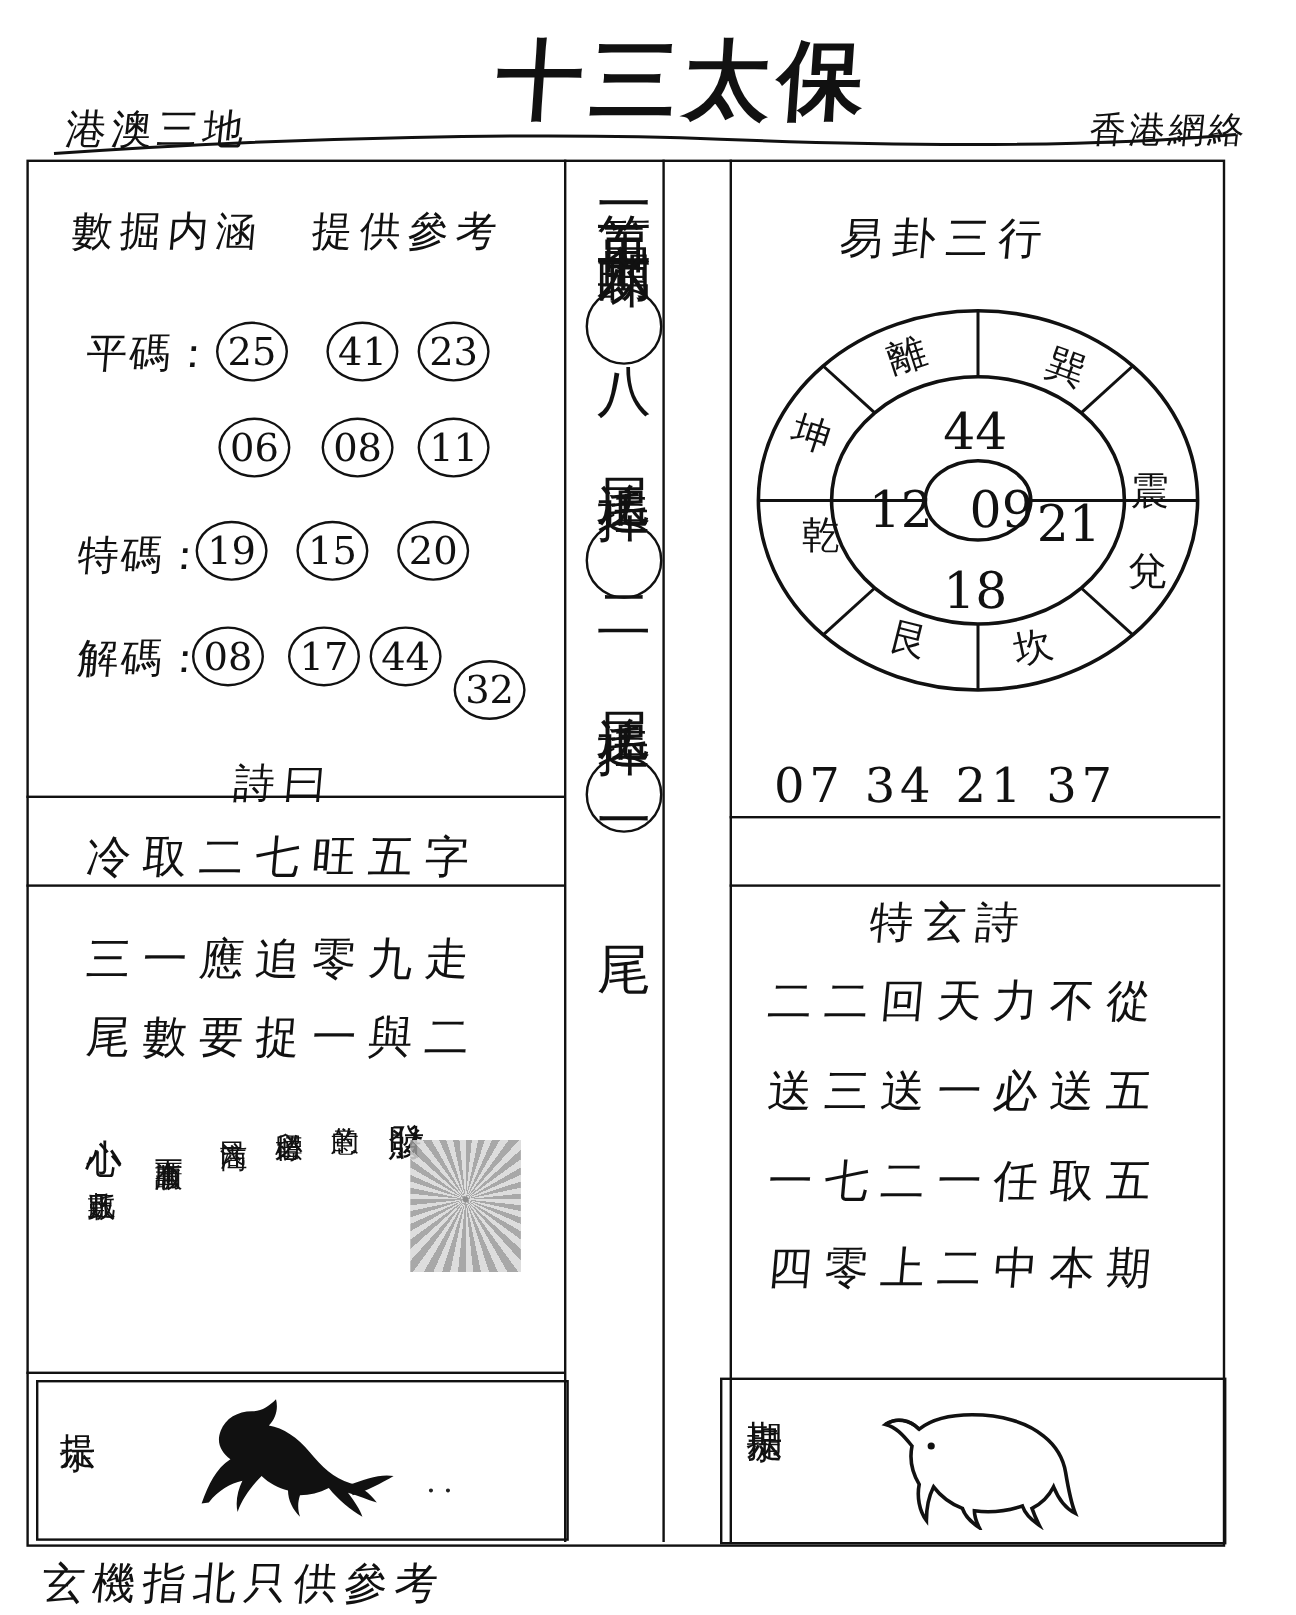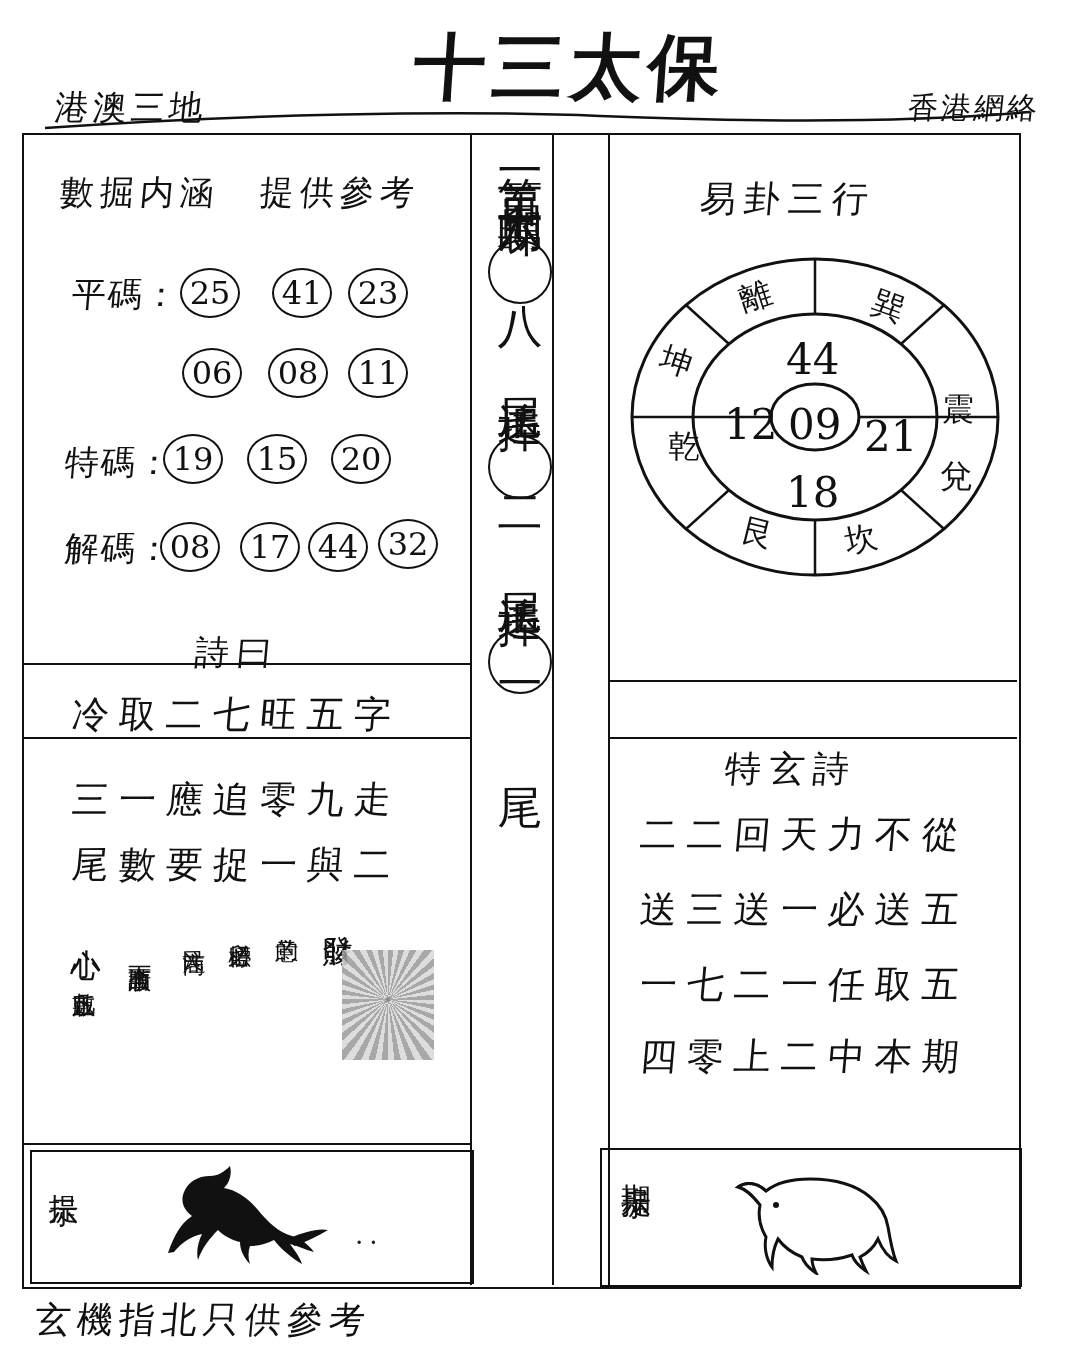--- a/index.html
+++ b/index.html
@@ -165,21 +165,21 @@
 
   <div class="row-label" style="left:65px;top:440px;">特碼：</div>
   <div class="ball" style="left:163px;top:434px;">19</div>
   <div class="ball" style="left:247px;top:434px;">15</div>
   <div class="ball" style="left:331px;top:434px;">20</div>
 
   <div class="row-label" style="left:65px;top:526px;">解碼：</div>
   <div class="ball" style="left:160px;top:522px;">08</div>
   <div class="ball" style="left:240px;top:522px;">17</div>
   <div class="ball" style="left:308px;top:522px;">44</div>
-  <div class="ball" style="left:378px;top:519px;">32</div>
+  <div class="ball" style="left:378px;top:550px;">32</div>
 
   <div class="poem-title">詩曰</div>
   <div class="poem-line" style="top:690px;">冷取二七旺五字</div>
   <div class="poem-line" style="top:775px;">三一應追零九走</div>
   <div class="poem-line" style="top:840px;">尾數要捉一與二</div>
 
   <div class="ad-wrap">
     <div class="ad-col ad-big" style="left:0px;top:5px;height:60px;">小心</div>
     <div class="ad-col" style="left:2px;top:55px;height:140px;">數凡版正</div>
     <div class="ad-col" style="left:58px;top:28px;height:165px;">下請有面版！</div>
@@ -225,31 +225,32 @@
     <line x1="316" y1="277" x2="273" y2="238" stroke="#111" stroke-width="2.5"></line>
 
     <line x1="143" y1="165" x2="66" y2="165" stroke="#111" stroke-width="2.5"></line>
     <line x1="231" y1="165" x2="308" y2="165" stroke="#111" stroke-width="2.5"></line>
   </svg>
 
   <div style="position:absolute;left:786px;top:335px;font-size:42px;">44</div>
   <div style="position:absolute;left:786px;top:468px;font-size:42px;">18</div>
   <div style="position:absolute;left:708px;top:400px;font-size:42px;margin-left:16px;">12</div>
   <div style="position:absolute;left:864px;top:412px;font-size:42px;">21</div>
-  <div style="position:absolute;left:788px;top:400px;font-size:42px;">09</div>
+  <div style="position:absolute;left:808px;top:400px;font-size:42px;">09</div>
 
   <div style="position:absolute;left:740px;top:275px;font-size:32px;transform:rotate(-18deg);">離</div>
   <div style="position:absolute;left:872px;top:285px;font-size:32px;transform:rotate(20deg);">巽</div>
   <div style="position:absolute;left:942px;top:388px;font-size:32px;">震</div>
   <div style="position:absolute;left:845px;top:518px;font-size:32px;transform:rotate(-12deg);">坎</div>
   <div style="position:absolute;left:742px;top:512px;font-size:32px;transform:rotate(14deg);">艮</div>
   <div style="position:absolute;left:940px;top:455px;font-size:32px;">兌</div>
   <div style="position:absolute;left:668px;top:425px;font-size:32px;">乾</div>
   <div style="position:absolute;left:660px;top:340px;font-size:32px;transform:rotate(18deg);">坤</div>
 
+  <div class="num-row">07 34 21 37</div>
 
   <div class="r-title2">特玄詩</div>
   <div class="r-poem" style="top:810px;">二二回天力不從</div>
   <div class="r-poem" style="top:885px;">送三送一必送五</div>
   <div class="r-poem" style="top:960px;">一七二一任取五</div>
   <div class="r-poem" style="top:1032px;">四零上二中本期</div>
 
   <div class="period-box"></div>
   <div class="period-text">期提示</div>
   <svg class="ox" viewBox="0 0 190 110">

